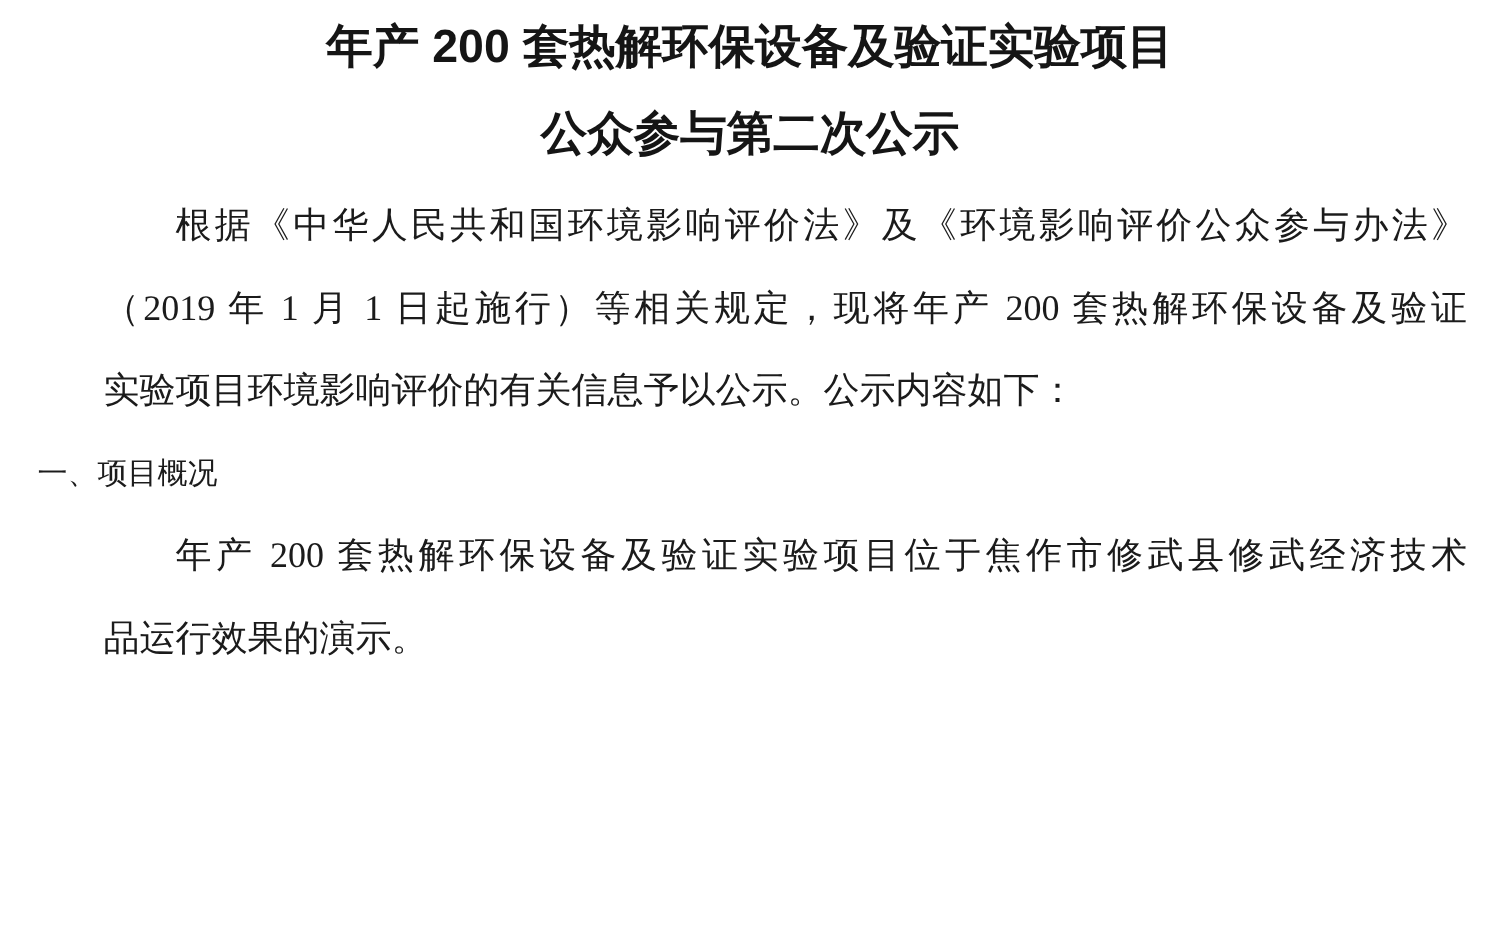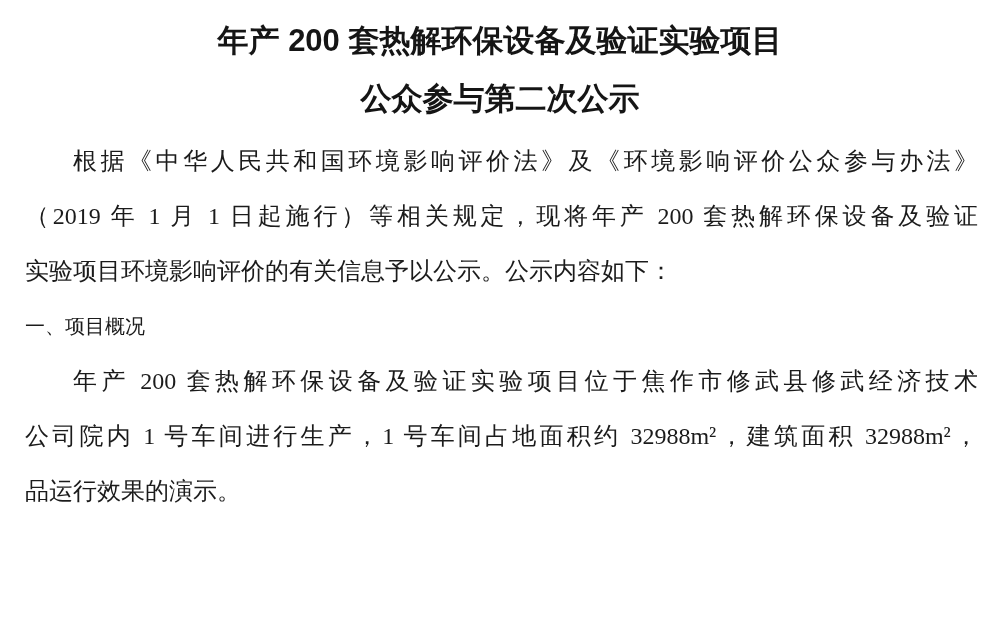--- a/index.html
+++ b/index.html
@@ -8,21 +8,21 @@
     height: 620px;
     background: #ffffff;
     font-family: "Liberation Serif", "DejaVu Serif", serif;
     color: #1b1b1b;
     overflow: hidden;
   }
   .page {
     width: 1000px;
     height: 620px;
     background: #ffffff;
-    padding-top: 12px;
+    padding-top: 2px;
     overflow: hidden;
   }
   .doc-title {
     text-align: center;
     font-weight: bold;
     font-size: 31px;
     font-family: "Liberation Sans", "DejaVu Sans", sans-serif;
     color: #151515;
   }
   .title-line {
@@ -33,20 +33,21 @@
   .doc-body {
     margin-top: 6px;
     padding: 0 22px 0 25px;
     font-size: 24px;
   }
   .line {
     height: 55px;
     line-height: 55px;
     overflow: hidden;
     white-space: nowrap;
+    margin-left: 44px;
   }
   .just {
     white-space: normal;
     text-align: justify;
     text-align-last: justify;
     text-justify: inter-character;
   }
   .indent { text-indent: 2em; }
   .section-heading {
     height: 55px;
@@ -70,19 +71,18 @@
     <div class="intro-paragraph">
       <div class="line just indent">根据《中华人民共和国环境影响评价法》及《环境影响评价公众参与办法》</div>
       <div class="line just">（2019 年 1 月 1 日起施行）等相关规定，现将年产 200 套热解环保设备及验证</div>
       <div class="line">实验项目环境影响评价的有关信息予以公示。公示内容如下：</div>
     </div>
 
     <div class="section-heading">一、项目概况</div>
 
     <div class="section-paragraph">
       <div class="line just indent">年产 200 套热解环保设备及验证实验项目位于焦作市修武县修武经济技术</div>
-      <div class="line just">公司院内 1 号车间进行生产，1 号车间占地面积约 32988m²，建筑面积 32988m²，</div>
       <div class="line">品运行效果的演示。</div>
     </div>
 
   </div>
 
 </div>
 
 </body></html>

